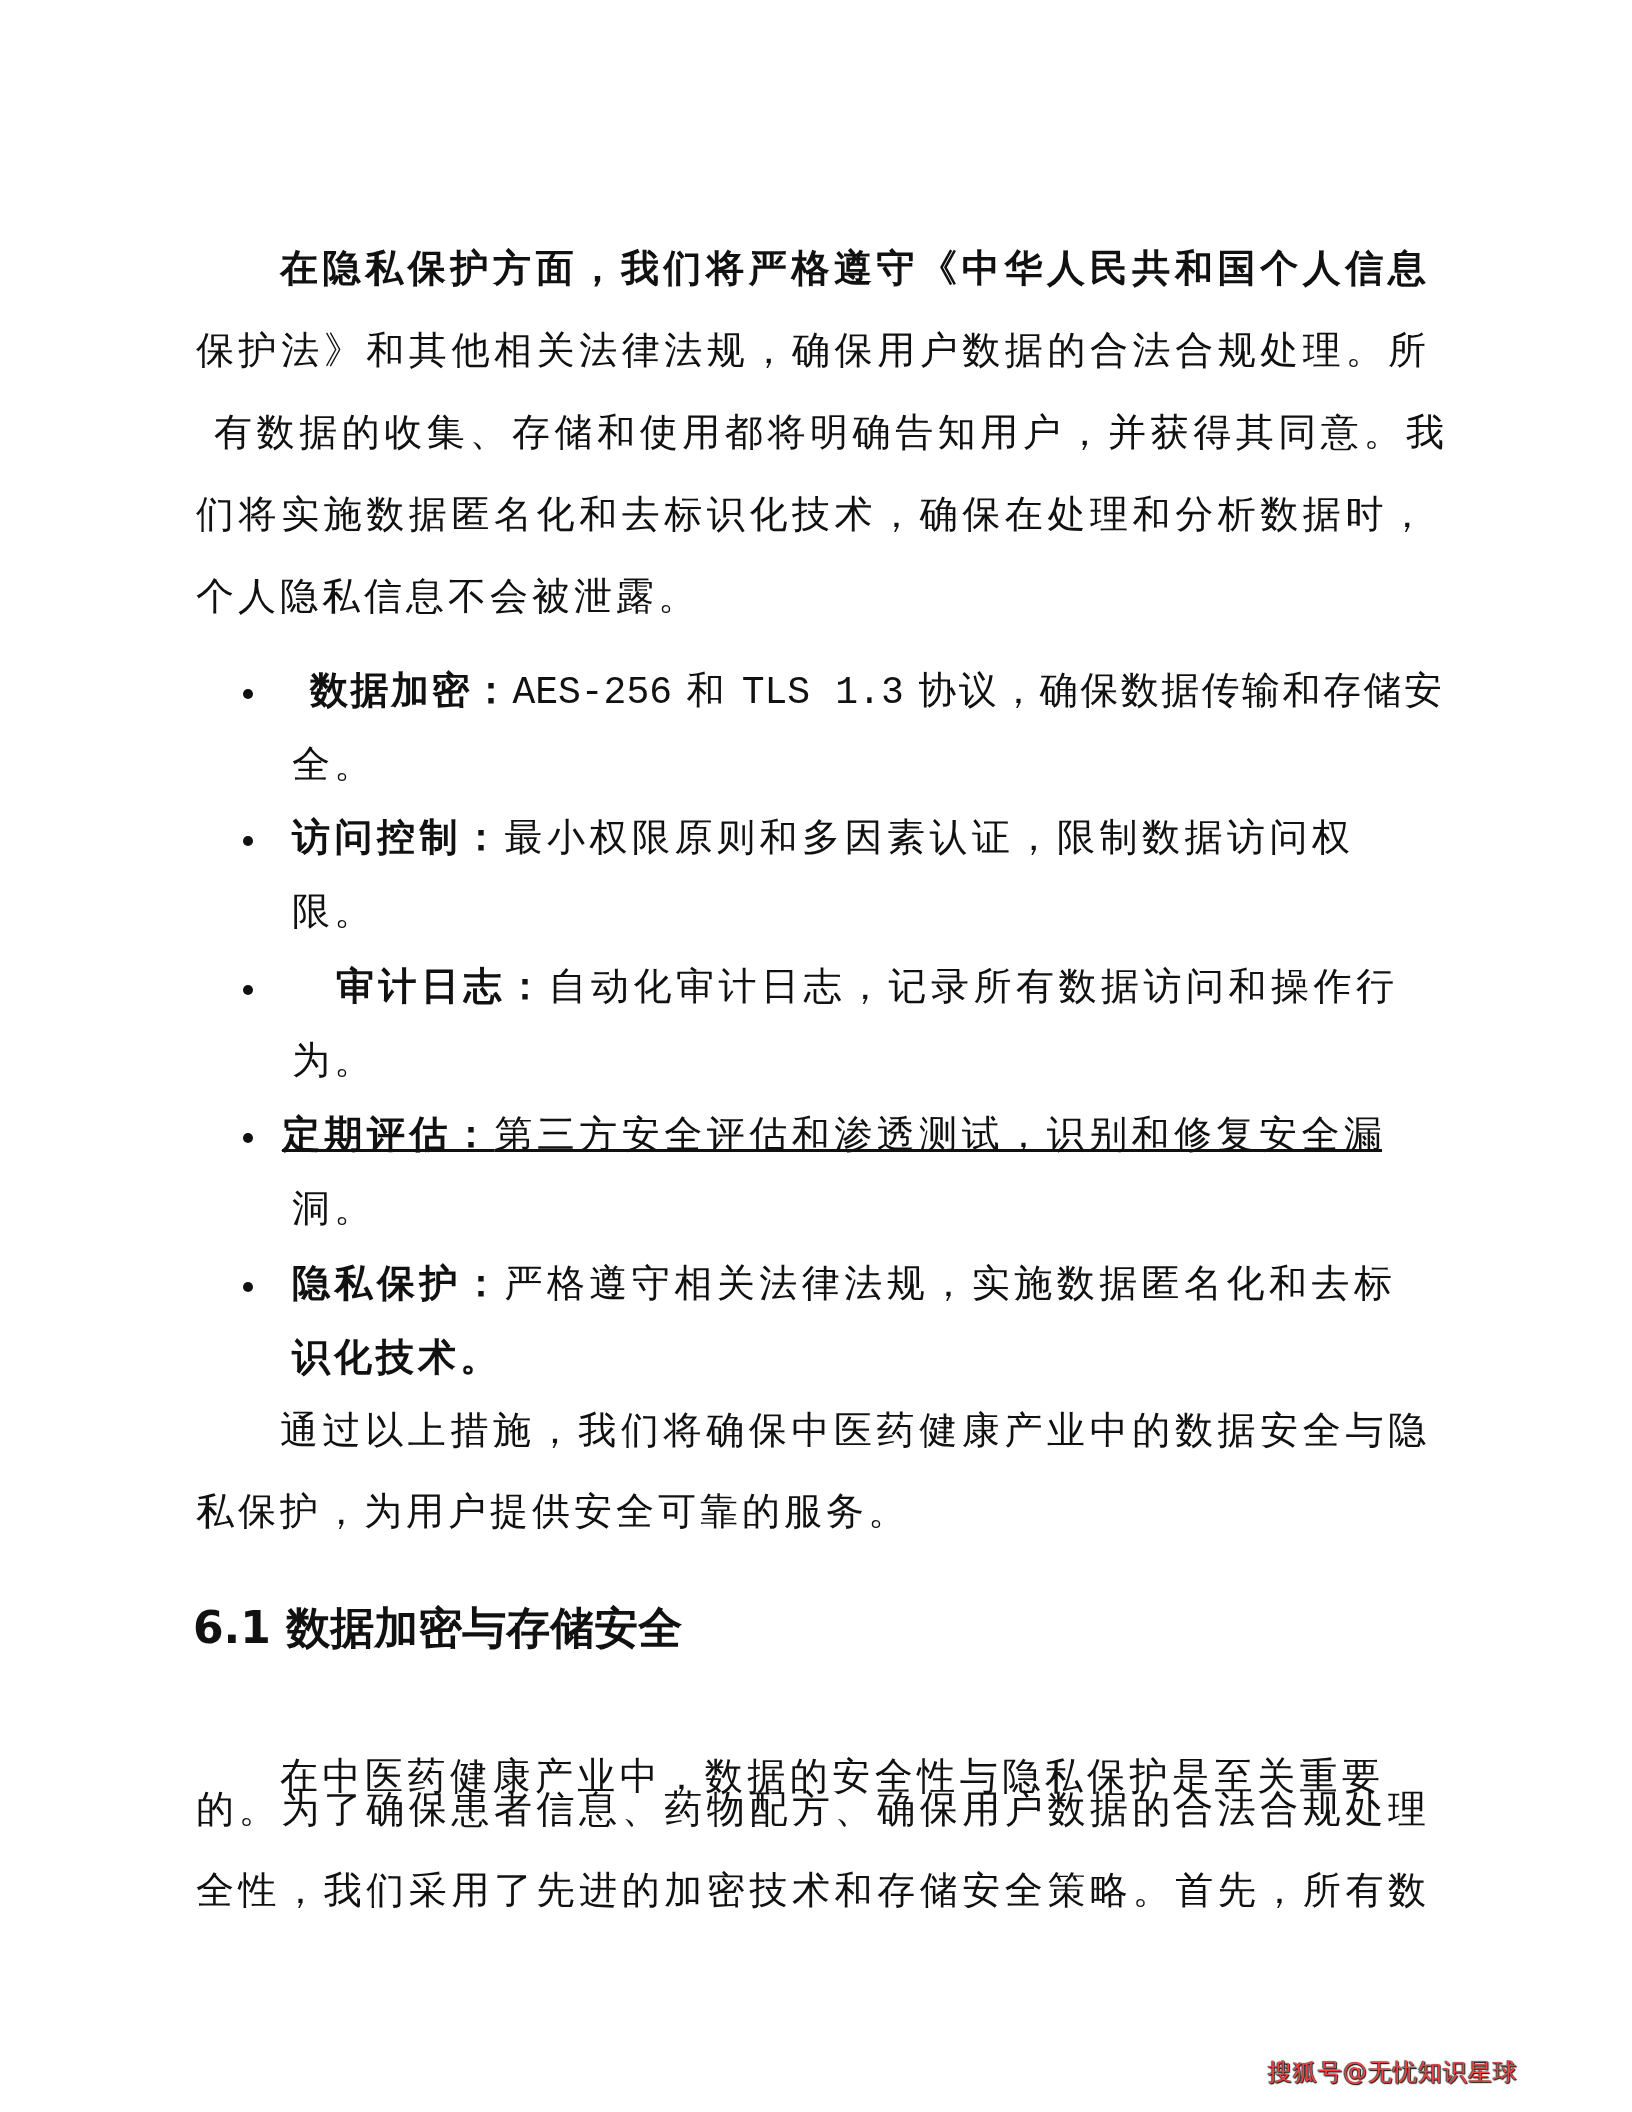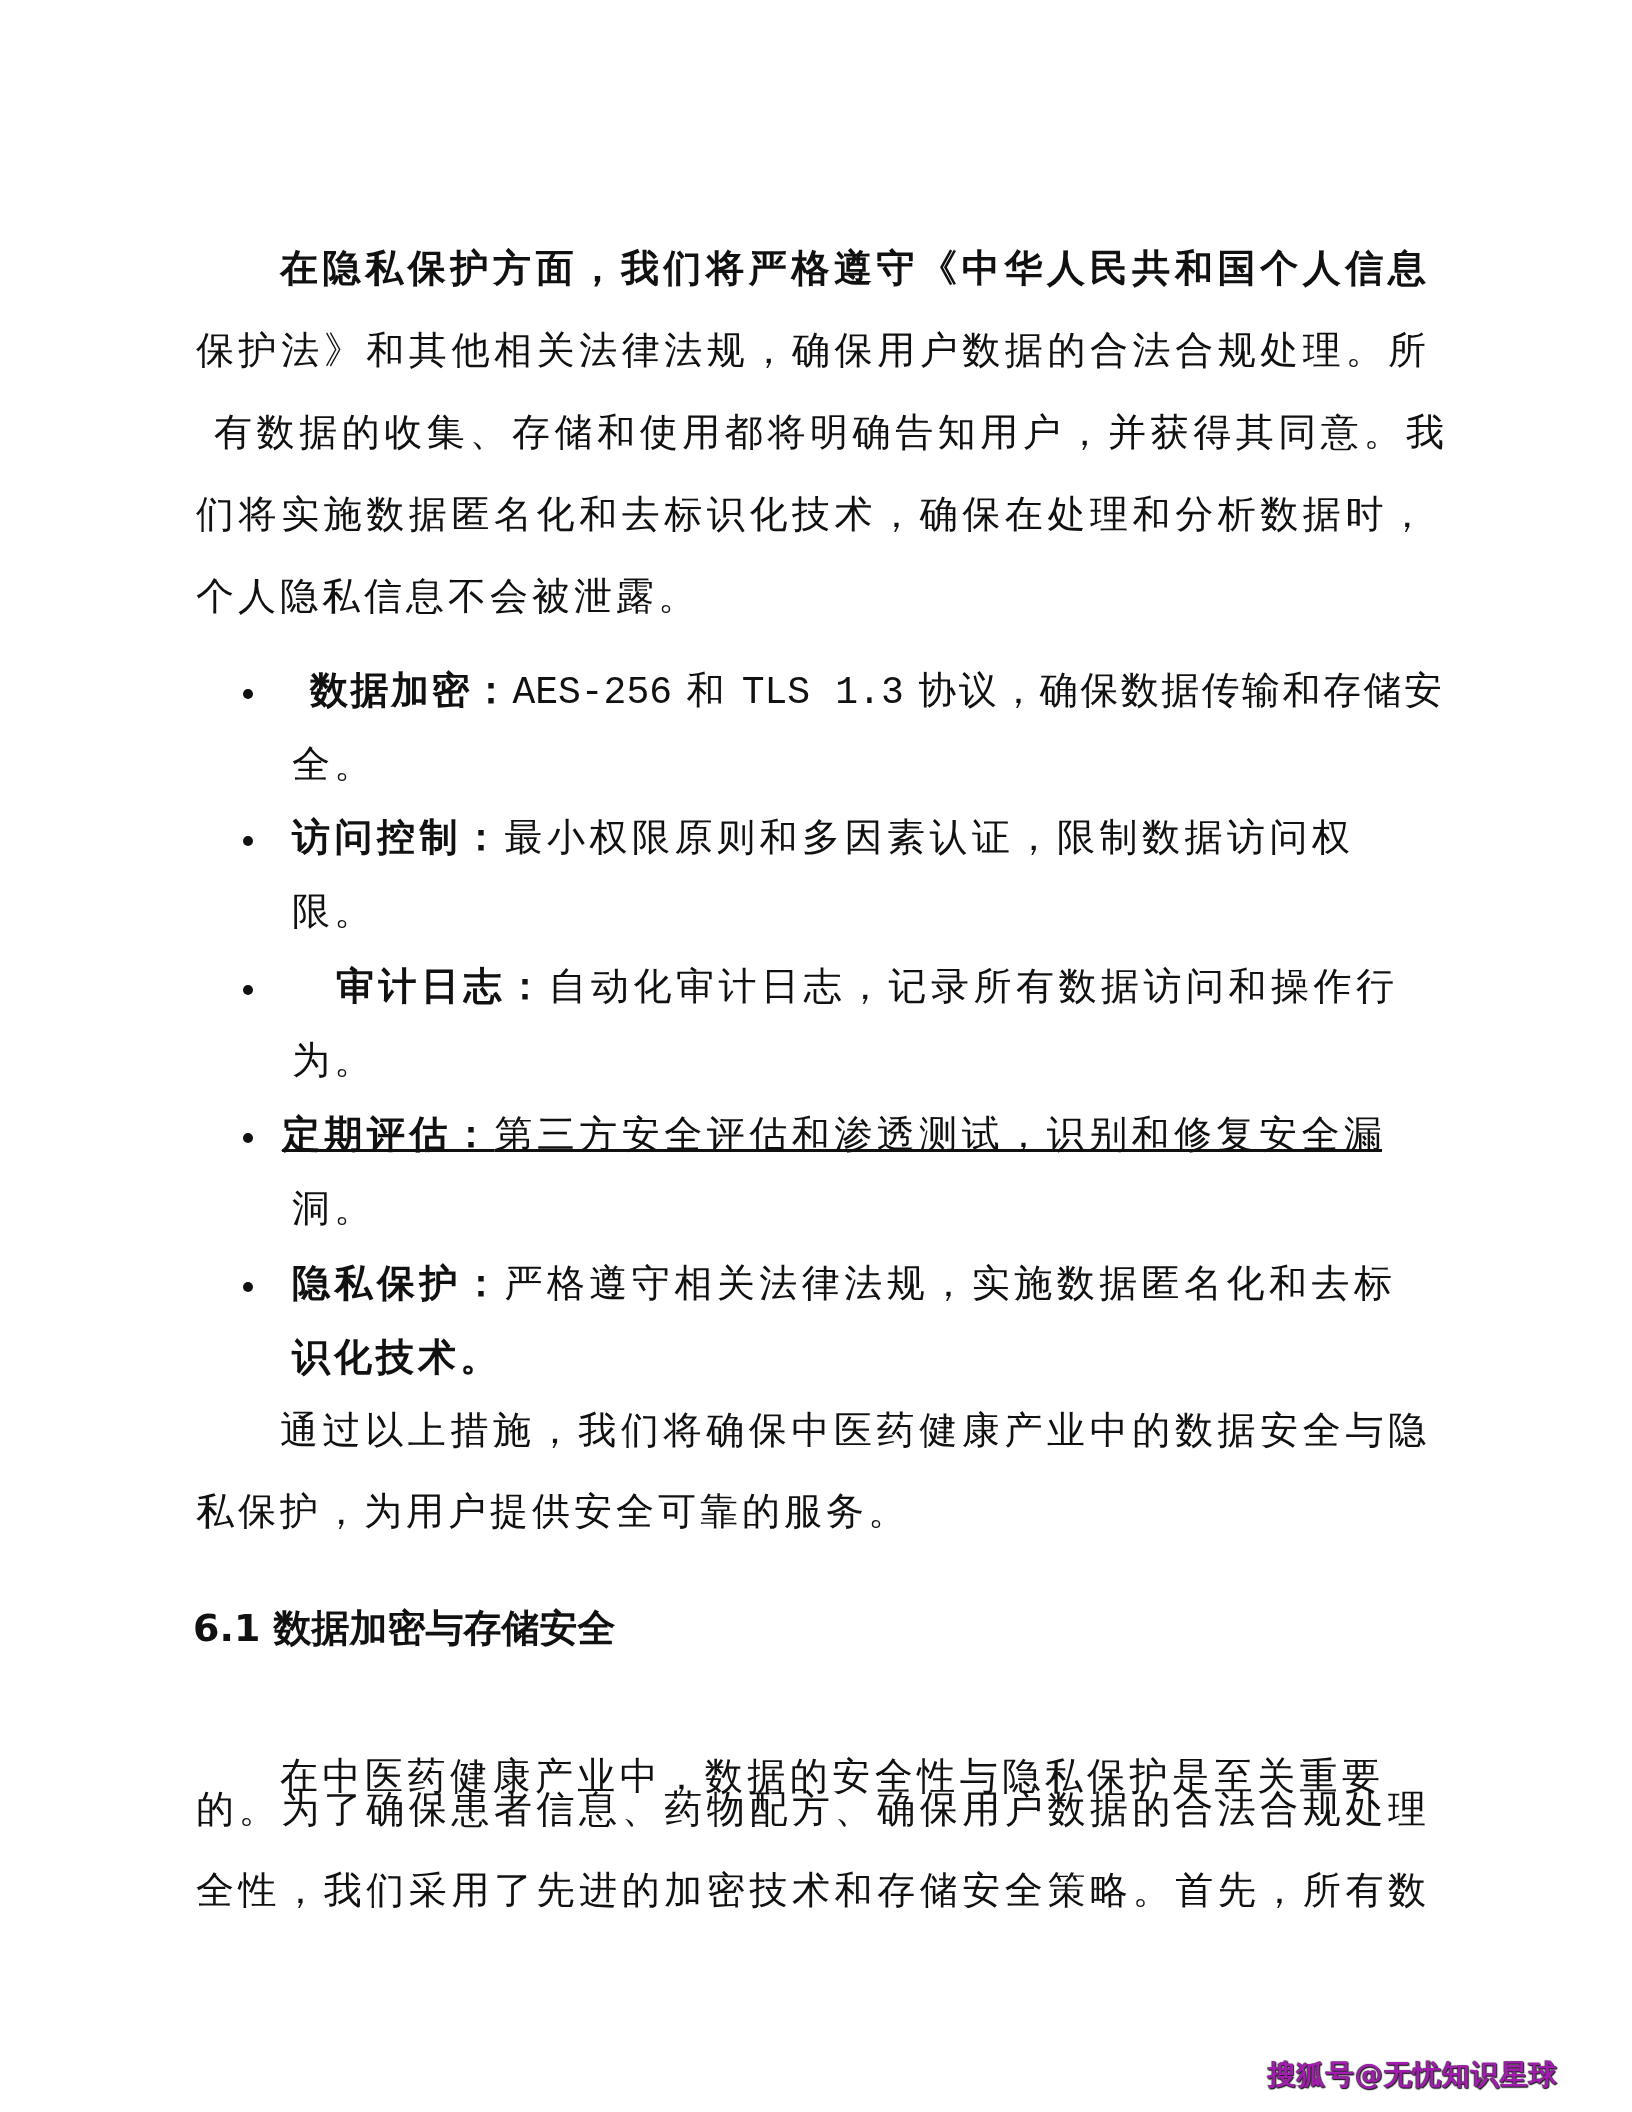--- a/index.html
+++ b/index.html
@@ -4,23 +4,23 @@
 <style>
   html, body { margin: 0; padding: 0; background: #ffffff; }
   body { width: 1632px; height: 2112px; position: relative; overflow: hidden;
          font-family: "DejaVu Serif", "Liberation Serif", serif; color: #111111; }
   .line { position: absolute; white-space: nowrap; font-size: 38px; line-height: 44px; height: 44px; }
   .full { text-align: justify; text-align-last: justify; }
   .bold { font-family: "DejaVu Sans", "Liberation Sans", sans-serif; font-weight: bold; }
   .latin { font-family: "Liberation Mono", "DejaVu Sans Mono", monospace; }
   .bullet-dot { position: absolute; width: 10px; height: 10px; border-radius: 50%; background: #111111; }
   .heading { position: absolute; white-space: nowrap; font-family: "DejaVu Sans", "Liberation Sans", sans-serif;
-             font-weight: bold; font-size: 38px; line-height: 44px; color: #111111; }
+             font-weight: bold; font-size: 44px; line-height: 44px; color: #111111; }
   .watermark { position: absolute; left: 1268px; top: 2056px; font-family: "DejaVu Sans", "Liberation Sans", sans-serif;
-               font-weight: bold; font-size: 28px; color: #a21caf; white-space: nowrap;
+               font-weight: normal; font-size: 24px; color: #ef4444; white-space: nowrap;
                text-shadow: 1px 1px 1px #222, -1px 0 1px #444, 0 1px 1px #333; letter-spacing: 1px; }
 </style>
 </head>
 <body>
 
 <div>
   <div class="line full" style="left:280px; top:246px; width:1146px;font-weight:bold;">在隐私保护方面，我们将严格遵守《中华人民共和国个人信息</div>
   <div class="line full" style="left:196px; top:328px; width:1230px;">保护法》和其他相关法律法规，确保用户数据的合法合规处理。所</div>
   <div class="line full" style="left:196px; top:410px; width:1230px;margin-left:18px;">有数据的收集、存储和使用都将明确告知用户，并获得其同意。我</div>
   <div class="line full" style="left:196px; top:492px; width:1230px;">们将实施数据匿名化和去标识化技术，确保在处理和分析数据时，</div>

